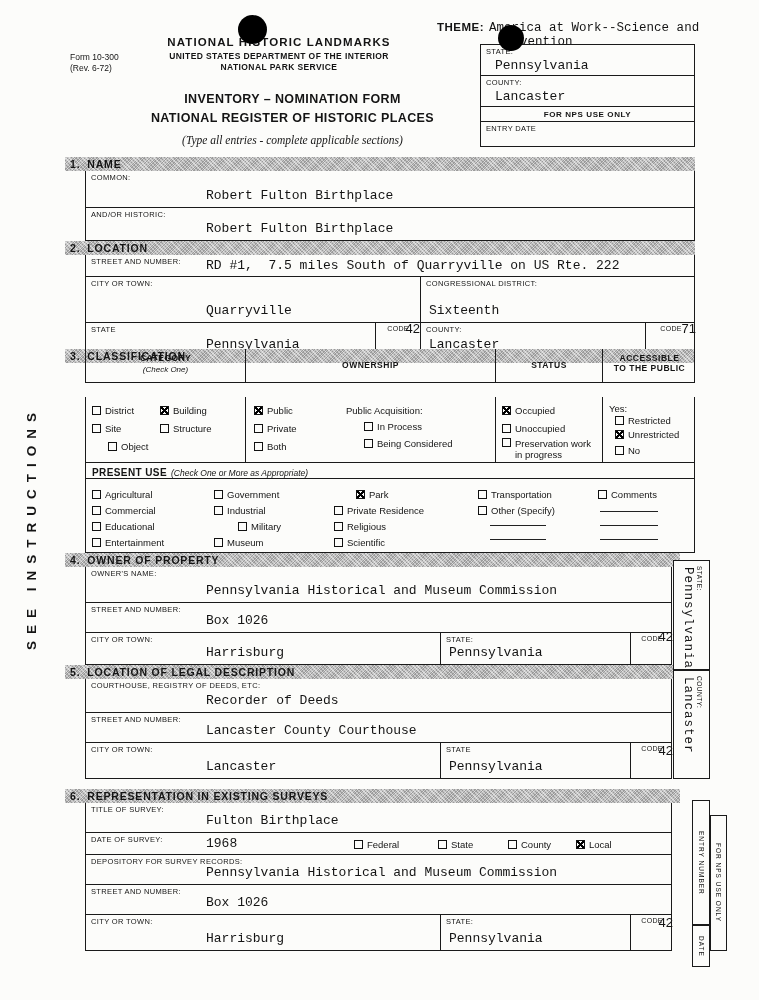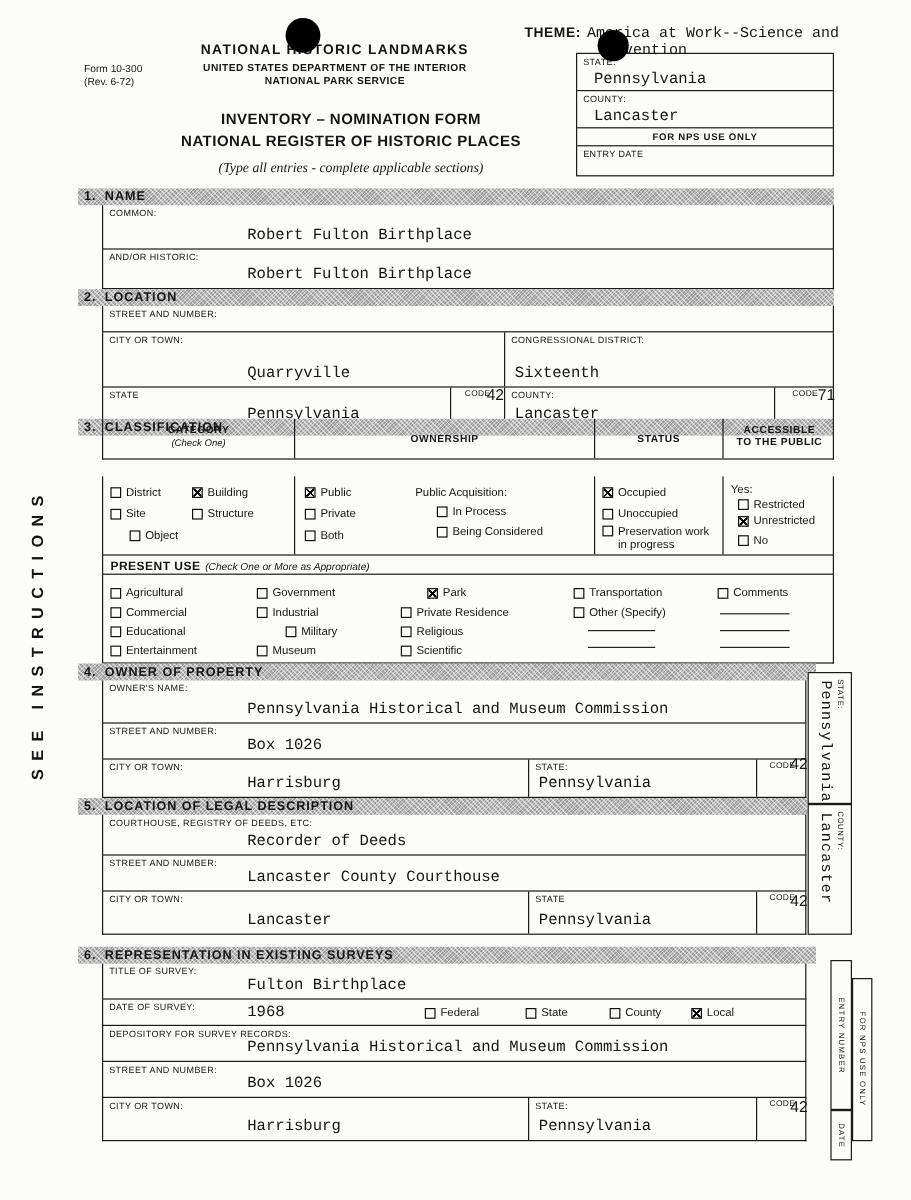--- a/index.html
+++ b/index.html
@@ -132,20 +132,21 @@
   <div class="frow" style="left:85px;top:208px;width:610px;height:33px;">
     <span class="flabel abslab">AND/OR HISTORIC:</span>
     <span class="fvalue" style="left:120px;">Robert Fulton Birthplace</span>
   </div>
 
   <div class="secbar" style="left:65px;top:241px;width:630px;">
     <span class="sec-num">2.</span><span>LOCATION</span>
   </div>
   <div class="frow" style="left:85px;top:255px;width:610px;height:22px;">
     <span class="flabel abslab">STREET AND NUMBER:</span>
+    <span class="fvalue" style="left:120px;bottom:3px;">RD #1,  7.5 miles South of Quarryville on US Rte. 222</span>
   </div>
   <div class="frow" style="left:85px;top:277px;width:610px;height:46px;">
     <div class="fcell" style="left:0;width:335px;">
       <span class="flabel abslab">CITY OR TOWN:</span>
       <span class="fvalue" style="left:120px;">Quarryville</span>
     </div>
     <div class="fcell nobr" style="left:335px;width:275px;">
       <span class="flabel abslab">CONGRESSIONAL DISTRICT:</span>
       <span class="fvalue" style="left:8px;">Sixteenth</span>
     </div>

